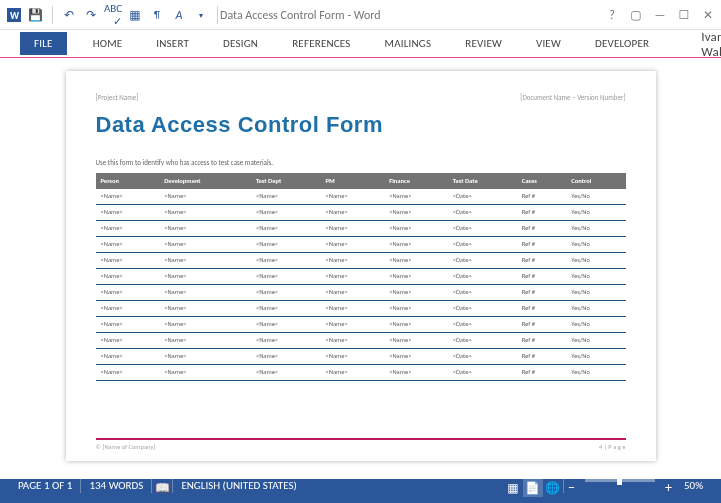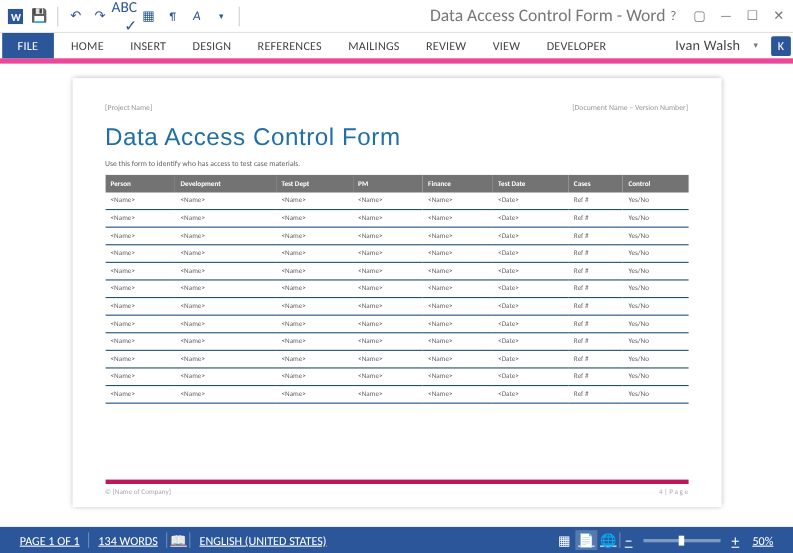--- a/index.html
+++ b/index.html
@@ -1,39 +1,39 @@
 <!DOCTYPE html>
 <html><head>
 <meta charset="utf-8">
 <style>
 * { margin:0; padding:0; box-sizing:border-box; font-family:"Segoe UI","Calibri",sans-serif; }
 body { width:721px; height:503px; background:#fff; overflow:hidden; position:relative; }
 .titlebar { height:30px; background:#fff; display:flex; align-items:center; padding:0 6px; border-bottom:1px solid #e1e1e1; }
 .tb-left { display:flex; gap:6px; align-items:center; }
 .tb-left .ic { width:16px; height:16px; display:flex; align-items:center; justify-content:center; color:#2b579a; font-size:12px; }
 .tb-sep { width:1px; height:18px; background:#d0d0d0; margin:0 2px; }
-.tb-title { flex:1; text-align:right; font-size:16px; color:#777; }
+.tb-title { flex:1; text-align:left; font-size:12px; color:#777; }
 .tb-right { display:flex; gap:10px; align-items:center; }
 .tb-right .ic { width:14px; height:14px; color:#777; font-size:12px; display:flex; align-items:center; justify-content:center; }
-.ribbon-tabs { height:28px; background:#fff; display:flex; align-items:center; padding:0 2px; gap:8px; border-bottom:5px solid #ec4899; }
+.ribbon-tabs { height:28px; background:#fff; display:flex; align-items:center; padding:0 20px; gap:18px; border-bottom:1px solid #ec4899; }
 .rtab { padding:5px 8px; font-size:11px; color:#444; text-transform:uppercase; cursor:pointer; letter-spacing:0.2px; }
 .rtab.file { background:#2b579a; color:#fff; font-weight:400; padding:5px 14px; }
 .rtab-spacer { flex:1; }
 .rtab-user { font-size:13px; color:#444; text-transform:none; padding-right:4px; }
 .user-badge { width:18px; height:18px; background:#2b579a; color:#fff; font-size:11px; display:flex; align-items:center; justify-content:center; border-radius:2px; }
 .canvas { background:#fff; height:415px; display:flex; justify-content:center; padding:14px 0;align-items:center; }
 .page { width:590px; height:390px; background:#fff; box-shadow:0 0 5px rgba(0,0,0,0.3); padding:22px 30px 12px 30px; position:relative; }
 .page-hdr { display:flex; justify-content:space-between; font-size:7px; color:#999; margin-bottom:10px; }
-.doc-title { font-size:22px; color:#1f6fa8; font-weight:400; letter-spacing:0.5px; margin-bottom:6px; font-family:"Segoe UI Light","Calibri Light",sans-serif; }
+.doc-title { font-size:22px; color:#1f6fa8; font-weight:700; letter-spacing:0.5px; margin-bottom:20px; font-family:"Segoe UI Light","Calibri Light",sans-serif; }
 .doc-sub { font-size:7px; color:#666; margin-bottom:6px; }
 .tbl { width:100%; border-collapse:collapse; font-size:6.5px; }
 .tbl th { background:#737373; color:#fff; text-align:left; padding:4px 5px; font-weight:bold; }
 .tbl td { padding:3.5px 5px; color:#666; border-bottom:1px solid #1f4e79; }
-.page-ftr { position:absolute; bottom:10px; left:30px; right:30px; display:flex; justify-content:space-between; font-size:6.5px; color:#aaa; border-top:4px solid #be185d; padding-top:3px; }
-.statusbar { position:absolute; bottom:0; left:0; right:0; height:24px; background:#2b579a; color:#fff; display:flex; align-items:center; padding:0 10px; font-size:11px;text-decoration:underline; }
+.page-ftr { position:absolute; bottom:10px; left:30px; right:30px; display:flex; justify-content:space-between; font-size:6.5px; color:#aaa; border-top:2px solid #be185d; padding-top:3px; }
+.statusbar { position:absolute; bottom:0; left:0; right:0; height:24px; background:#2b579a; color:#fff; display:flex; padding:0 10px; font-size:11px; }
 .sb-item { padding:0 8px; }
 .sb-sep { width:1px; height:14px; background:rgba(255,255,255,0.3); }
 .sb-spacer { flex:1; }
 .sb-ic { width:20px; height:18px; display:flex; align-items:center; justify-content:center; color:#fff; font-size:12px; }
 .sb-ic.active { background:rgba(255,255,255,0.2); }
 .slider { width:70px; height:3px; background:rgba(255,255,255,0.4); position:relative; margin:0 6px; }
 .slider::after { content:""; position:absolute; left:45%; top:-3px; width:5px; height:9px; background:#fff; }
 .zoom-btn { padding:0 4px; font-size:14px; }
 </style>
 </head>
@@ -44,21 +44,21 @@
     <span class="ic">
         <svg width="14" height="14" viewBox="0 0 14 14">
           <rect width="14" height="14" fill="#2b579a"></rect>
           <text x="3" y="11" font-size="10" fill="#fff" font-weight="bold">W</text>
         </svg>
       </span>
     <span class="ic">💾</span>
     <span class="tb-sep"></span>
     <span class="ic">↶</span>
     <span class="ic">↷</span>
-    <span class="ic" style="font-size:14px;text-align:right;">ABC<br>✓</span>
+    <span class="ic" style="font-size:11px;text-align:right;">ABC<br>✓</span>
     <span class="ic">▦</span>
     <span class="ic" style="font-size:10px;">¶</span>
     <span class="ic" style="font-style:italic;">A</span>
     <span class="ic" style="font-size:8px;">▾</span>
     <span class="tb-sep"></span>
   </div>
   <div class="tb-title">Data Access Control Form - Word</div>
   <div class="tb-right">
     <span class="ic">?</span>
     <span class="ic">▢</span>

